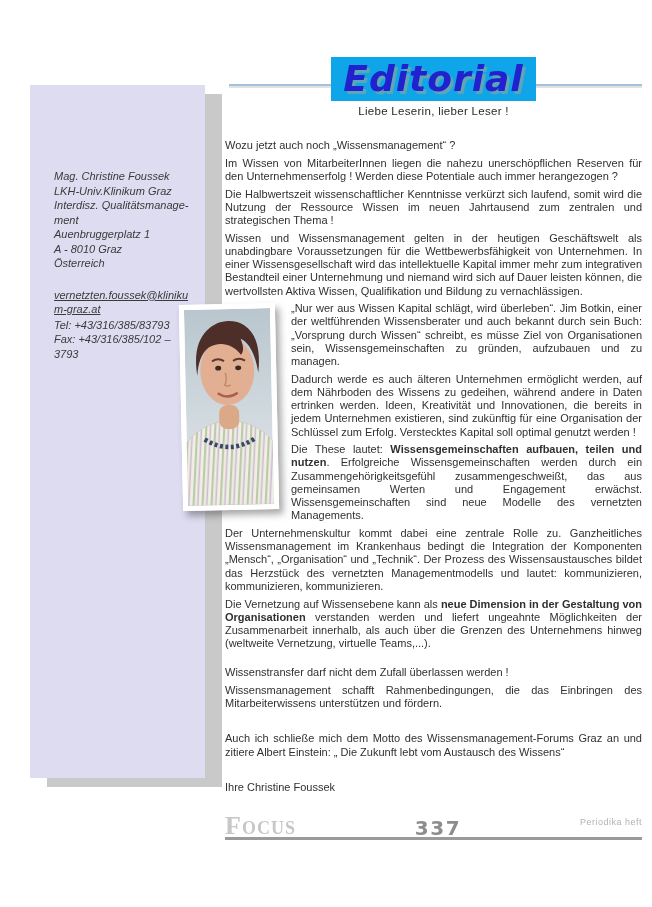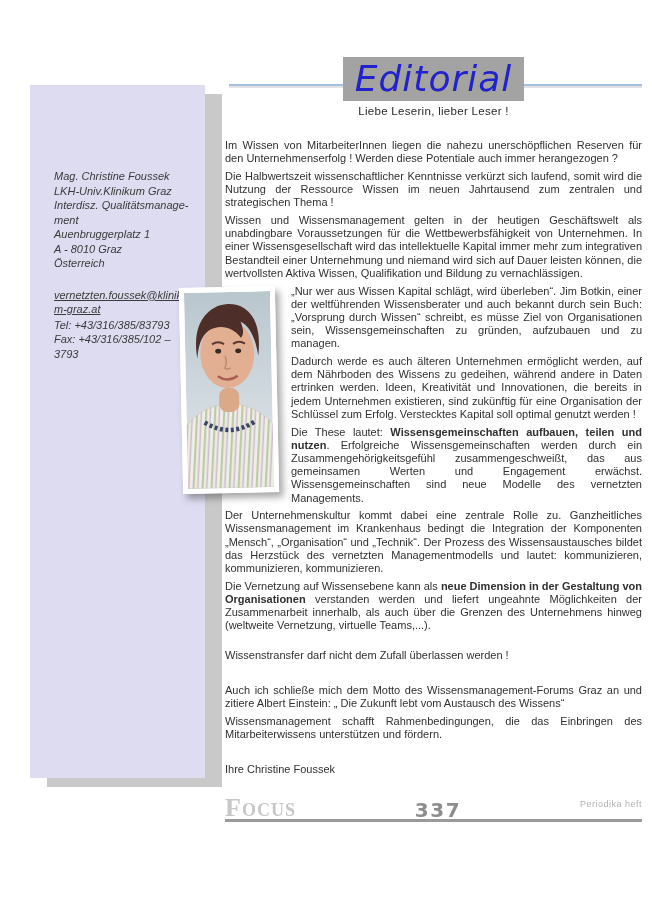--- a/index.html
+++ b/index.html
@@ -28,23 +28,23 @@
   .author-block{margin-bottom:17px;}
   .email{color:#3a3a3a;text-decoration:underline;word-break:break-word;display:inline-block;margin-bottom:1px;}
   
   .main{position:absolute;left:225px;top:0;width:417px;}
   .masthead{position:relative;margin-top:57px;height:48px;text-align:center;}
   .masthead .rule{
     position:absolute;left:4px;right:0;top:27px;height:2px;
     background:var(--line_blue);box-shadow:0 2px 0 rgba(190,190,190,.45);
   }
   .title{
-    position:relative;z-index:1;display:inline-block;background:#a3a3a3;
+    position:relative;z-index:1;display:inline-block;background:#0ea5e9;
     padding:0 12px;font-family:"DejaVu Sans",sans-serif;
-    font-size:36px;font-weight:normal;font-style:italic;
+    font-size:36px;font-weight:bold;font-style:italic;
     color:var(--accent_blue);letter-spacing:1px;line-height:44px;
     text-shadow:3px 3px 1px rgba(165,165,140,.55);
   }
   .salutation{text-align:center;font-size:11.5px;color:#2a2a2a;letter-spacing:.3px;}
   .article{margin-top:22px;font-size:11px;line-height:13.2px;text-align:justify;}
   .para{margin:0 0 4.5px 0;}
   .para.quote{text-align:right;font-style:italic;margin:2px 0 6px 0;padding-left:46px;}
   .para.spaced{margin-top:16px;}
   .para.spaced-lg{margin-top:22px;}
   .b{font-weight:bold;}
@@ -89,20 +89,21 @@
 
   <main class="main">
     <header class="masthead">
       <div class="rule"></div>
       <h1><span class="title">Editorial</span></h1>
     </header>
 
     <p class="salutation">Liebe Leserin, lieber Leser !</p>
 
     <div class="article" id="article">
+        <p class="para"><span>Wozu jetzt auch noch „Wissensmanagement“ ?</span></p>
         <p class="para"><span>Im Wissen von MitarbeiterInnen liegen die nahezu unerschöpflichen Reserven für den Unternehmenserfolg ! Werden diese Potentiale auch immer herangezogen ?</span></p>
         <p class="para"><span>Die Halbwertszeit wissenschaftlicher Kenntnisse verkürzt sich laufend, somit wird die  Nutzung der Ressource Wissen im neuen Jahrtausend zum zentralen und strategischen Thema !</span></p>
         <p class="para"><span>Wissen und Wissensmanagement gelten in der heutigen Geschäftswelt als unabdingbare Voraussetzungen für die Wettbewerbsfähigkeit von Unternehmen. In einer Wissensgesellschaft wird das intellektuelle Kapital immer mehr zum integrativen Bestandteil einer Unternehmung und niemand wird sich auf Dauer leisten können, die wertvollsten Aktiva Wissen, Qualifikation und Bildung zu vernachlässigen.</span></p>
         <div class="photo-frame" id="photo">
     <svg viewBox="0 0 86 196" preserveAspectRatio="none" aria-hidden="true">
       <defs>
         <linearGradient id="bg" x1="0" y1="0" x2="0" y2="1">
           <stop offset="0" stop-color="#b9c6ce"></stop>
           <stop offset="1" stop-color="#e4e9ec"></stop>
         </linearGradient>
@@ -125,22 +126,22 @@
       <path d="M32,84 q10,7 20,0" stroke="#a85f52" stroke-width="2.5" fill="none"></path>
       <path d="M18,130 Q43,146 68,130" stroke="#3b4668" stroke-width="4.5" fill="none" stroke-dasharray="3,2.5"></path>
     </svg>
   </div>
         <p class="para"><span>„Nur wer aus Wissen Kapital schlägt, wird überleben“. Jim Botkin, einer der weltführenden Wissensberater und auch bekannt durch sein Buch: „Vorsprung durch Wissen“ schreibt, es müsse Ziel von Organisationen sein, Wissensgemeinschaften zu gründen, aufzubauen und zu managen.</span></p>
         <p class="para"><span>Dadurch werde es auch älteren Unternehmen ermöglicht werden, auf dem Nährboden des Wissens zu gedeihen, während andere in Daten ertrinken werden. Ideen, Kreativität und Innovationen, die bereits in jedem Unternehmen existieren, sind zukünftig für eine Organisation der Schlüssel zum Erfolg. Verstecktes Kapital soll optimal genutzt werden !</span></p>
         <p class="para"><span>Die These lautet: </span><span class="b">Wissensgemeinschaften aufbauen, teilen und nutzen</span><span>. Erfolgreiche Wissensgemeinschaften werden durch ein Zusammengehörigkeitsgefühl zusammengeschweißt, das aus gemeinsamen Werten und Engagement erwächst. Wissensgemeinschaften sind neue Modelle des vernetzten Managements.</span></p>
         <p class="para"><span>Der Unternehmenskultur kommt dabei eine zentrale Rolle zu. Ganzheitliches Wissensmanagement im Krankenhaus bedingt die Integration der Komponenten „Mensch“, „Organisation“ und „Technik“. Der Prozess des Wissensaustausches bildet das Herzstück des vernetzten Managementmodells und lautet: kommunizieren, kommunizieren, kommunizieren.</span></p>
         <p class="para"><span>Die Vernetzung auf Wissensebene kann als </span><span class="b">neue Dimension in der Gestaltung von Organisationen</span><span> verstanden werden und liefert ungeahnte Möglichkeiten der Zusammenarbeit innerhalb, als auch über die Grenzen des Unternehmens hinweg (weltweite Vernetzung, virtuelle Teams,...).</span></p>
         <p class="para spaced"><span>Wissenstransfer darf nicht dem Zufall überlassen werden !</span></p>
+        <p class="para"><span>Wissensmanagement schafft Rahmenbedingungen, die das Einbringen des Mitarbeiterwissens unterstützen und fördern.</span></p>
         <p class="para spaced-lg"><span>Auch ich schließe mich dem Motto des Wissensmanagement-Forums Graz an und zitiere Albert Einstein: „ Die Zukunft lebt vom Austausch des Wissens“</span></p>
-        <p class="para"><span>Wissensmanagement schafft Rahmenbedingungen, die das Einbringen des Mitarbeiterwissens unterstützen und fördern.</span></p>
         <p class="para spaced-lg"><span>Ihre Christine Foussek</span></p>
       </div>
 
     <footer class="footer">
       <span class="journal">Focus</span>
       <span class="pageno">337</span>
       <span class="issue">Periodika heft</span>
     </footer>
   </main>
 

